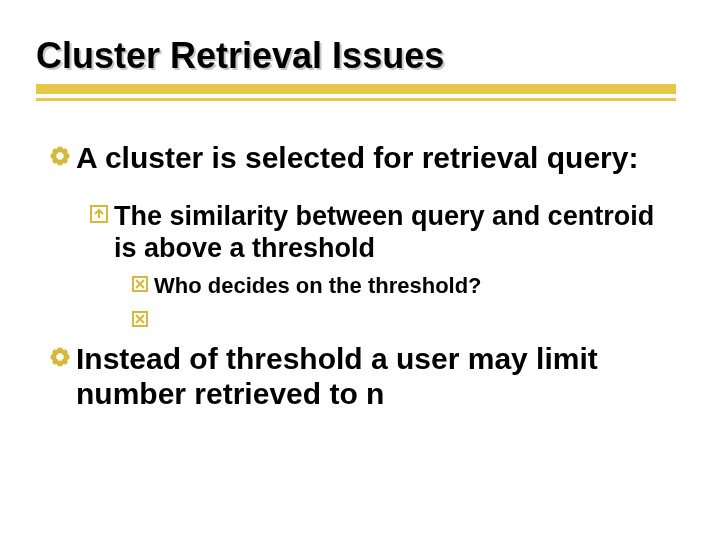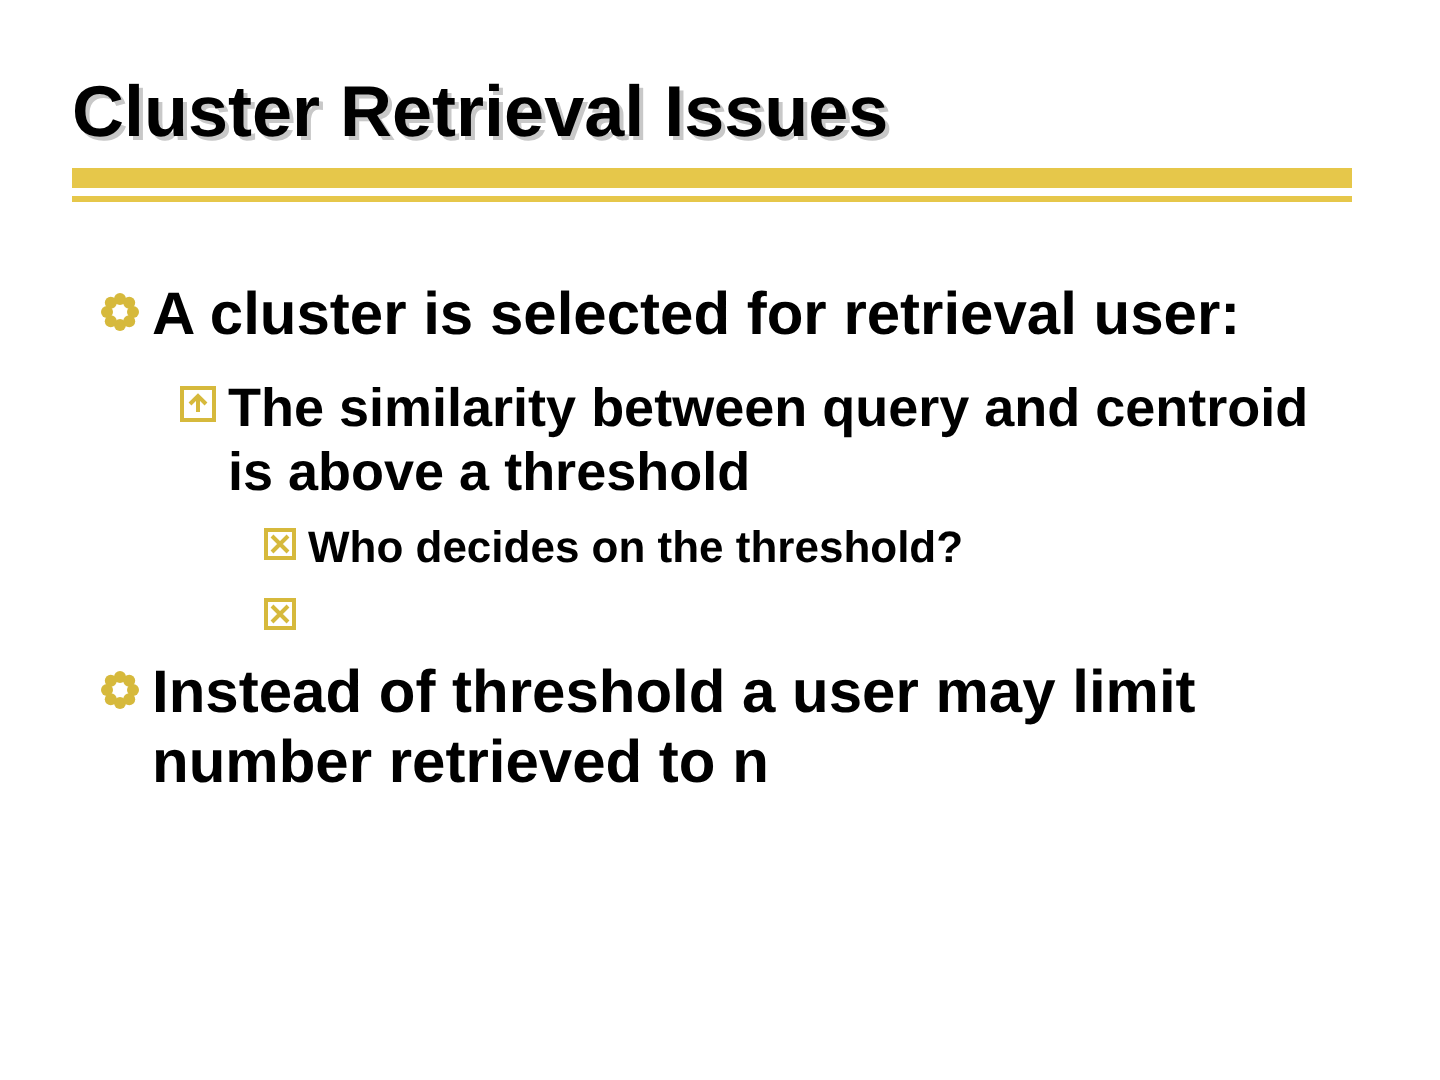--- a/index.html
+++ b/index.html
@@ -71,21 +71,21 @@
     margin-top: 6px;
   }
   .lvl1 .text {
     font-size: 30px;
     font-weight: bold;
     line-height: 1.18;
   }
   .lvl2 {
     display: flex;
     align-items: flex-start;
-    margin-top: 14px;
+    margin-top: 26px;
     margin-left: 40px;
     margin-bottom: 4px;
   }
   .lvl2 .bullet {
     flex: 0 0 auto;
     margin-right: 6px;
     margin-top: 4px;
   }
   .lvl2 .text {
     font-size: 27px;
@@ -141,21 +141,21 @@
           <circle cx="3.5" cy="10" r="3"></circle>
               <circle cx="16.5" cy="10" r="3"></circle>
           <circle cx="5.4" cy="5.4" r="3"></circle>
               <circle cx="14.6" cy="5.4" r="3"></circle>
           <circle cx="5.4" cy="14.6" r="3"></circle>
               <circle cx="14.6" cy="14.6" r="3"></circle>
           <circle cx="10" cy="10" r="2.6" fill="#fff"></circle>
         </g>
           </svg>
       </span>
-      <span class="text">A cluster is selected for retrieval user:</span>
+      <span class="text">A cluster is selected for retrieval query:</span>
     </div>
 
     <div class="lvl2">
       <span class="bullet y-bullet">
         <svg viewBox="0 0 18 18">
             <rect x="1" y="1" width="16" height="16" fill="none" stroke="#d6b93c" stroke-width="2"></rect>
             <path d="M9 13 V5 M5 9 L9 5 L13 9" fill="none" stroke="#d6b93c" stroke-width="2"></path>
           </svg>
       </span>
       <span class="text">The similarity between query and centroid is above a threshold</span>

